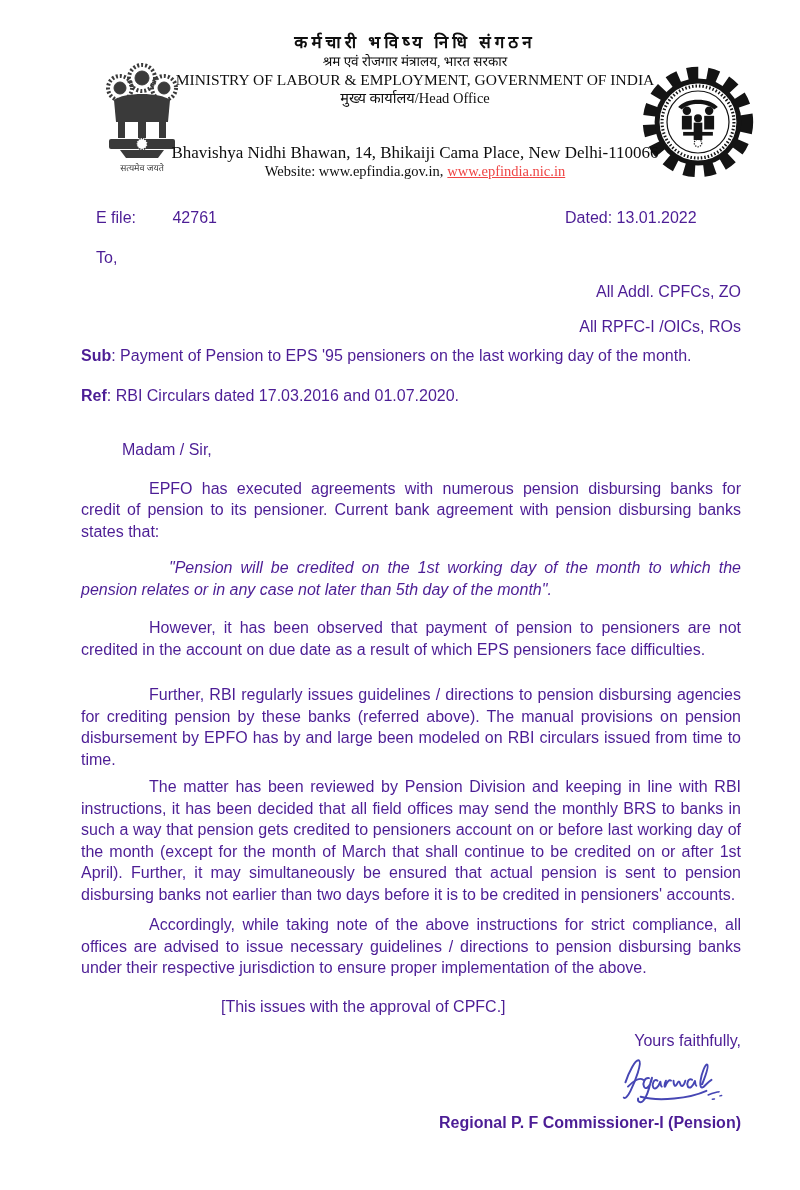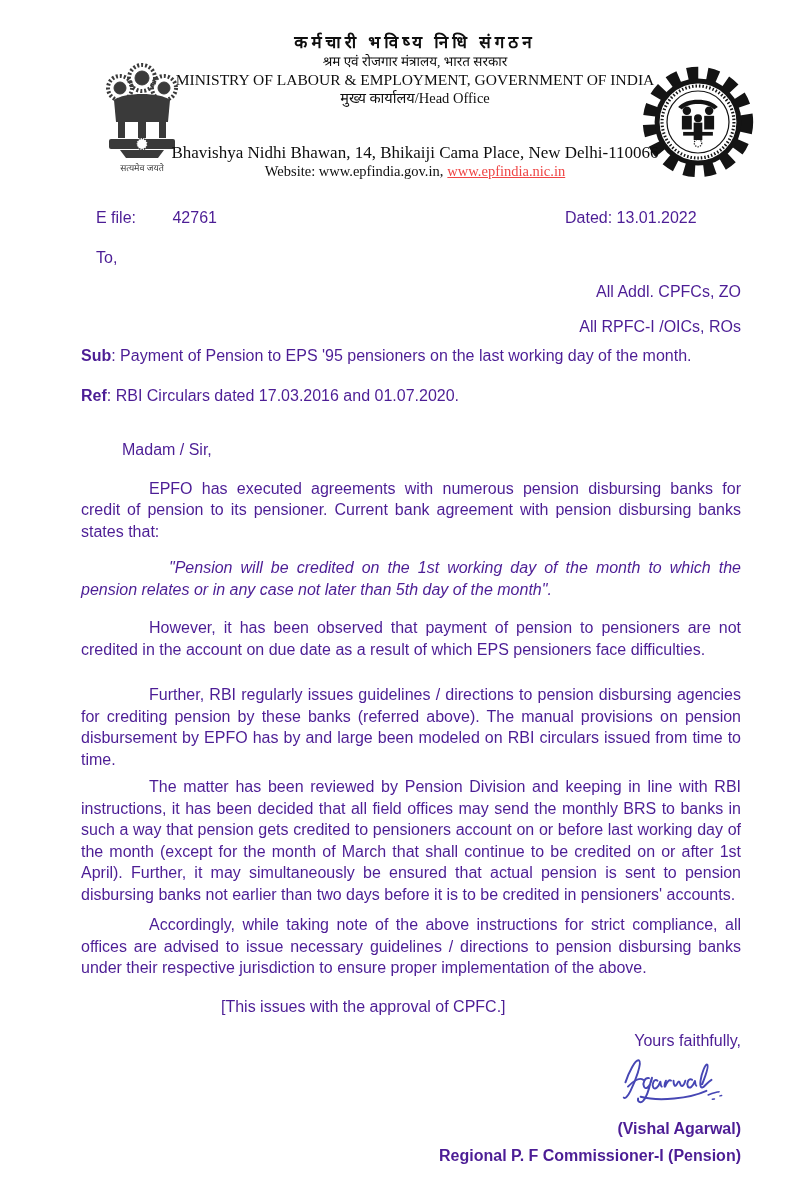--- a/index.html
+++ b/index.html
@@ -158,17 +158,16 @@
           <path d="M89,33 C85,30 82,37 84,41 C86,44 90,41 92,35 C93,32 92,39 94,40"></path>
           <path d="M101,38 C105,28 109,17 107,15 C105,13 100,26 99,34 C98,42 100,44 104,40 C107,37 110,34 112,33"></path>
           <path d="M28,53 C50,59 86,55 106,46"></path>
           <path d="M108,51 C112,49 117,48 121,47" stroke-width="1.8"></path>
           <path d="M113,56 l2.5,-0.4" stroke-width="1.8"></path>
           <path d="M122,52 l2,-0.4" stroke-width="1.8"></path>
         </g>
       </svg>
     </div>
 
-    <p class="name">(Vishal Agarwal)</p>
     <p class="title">Regional P. F Commissioner-I (Pension)</p>
 
   </main>
 </div>
 
 </body></html>

